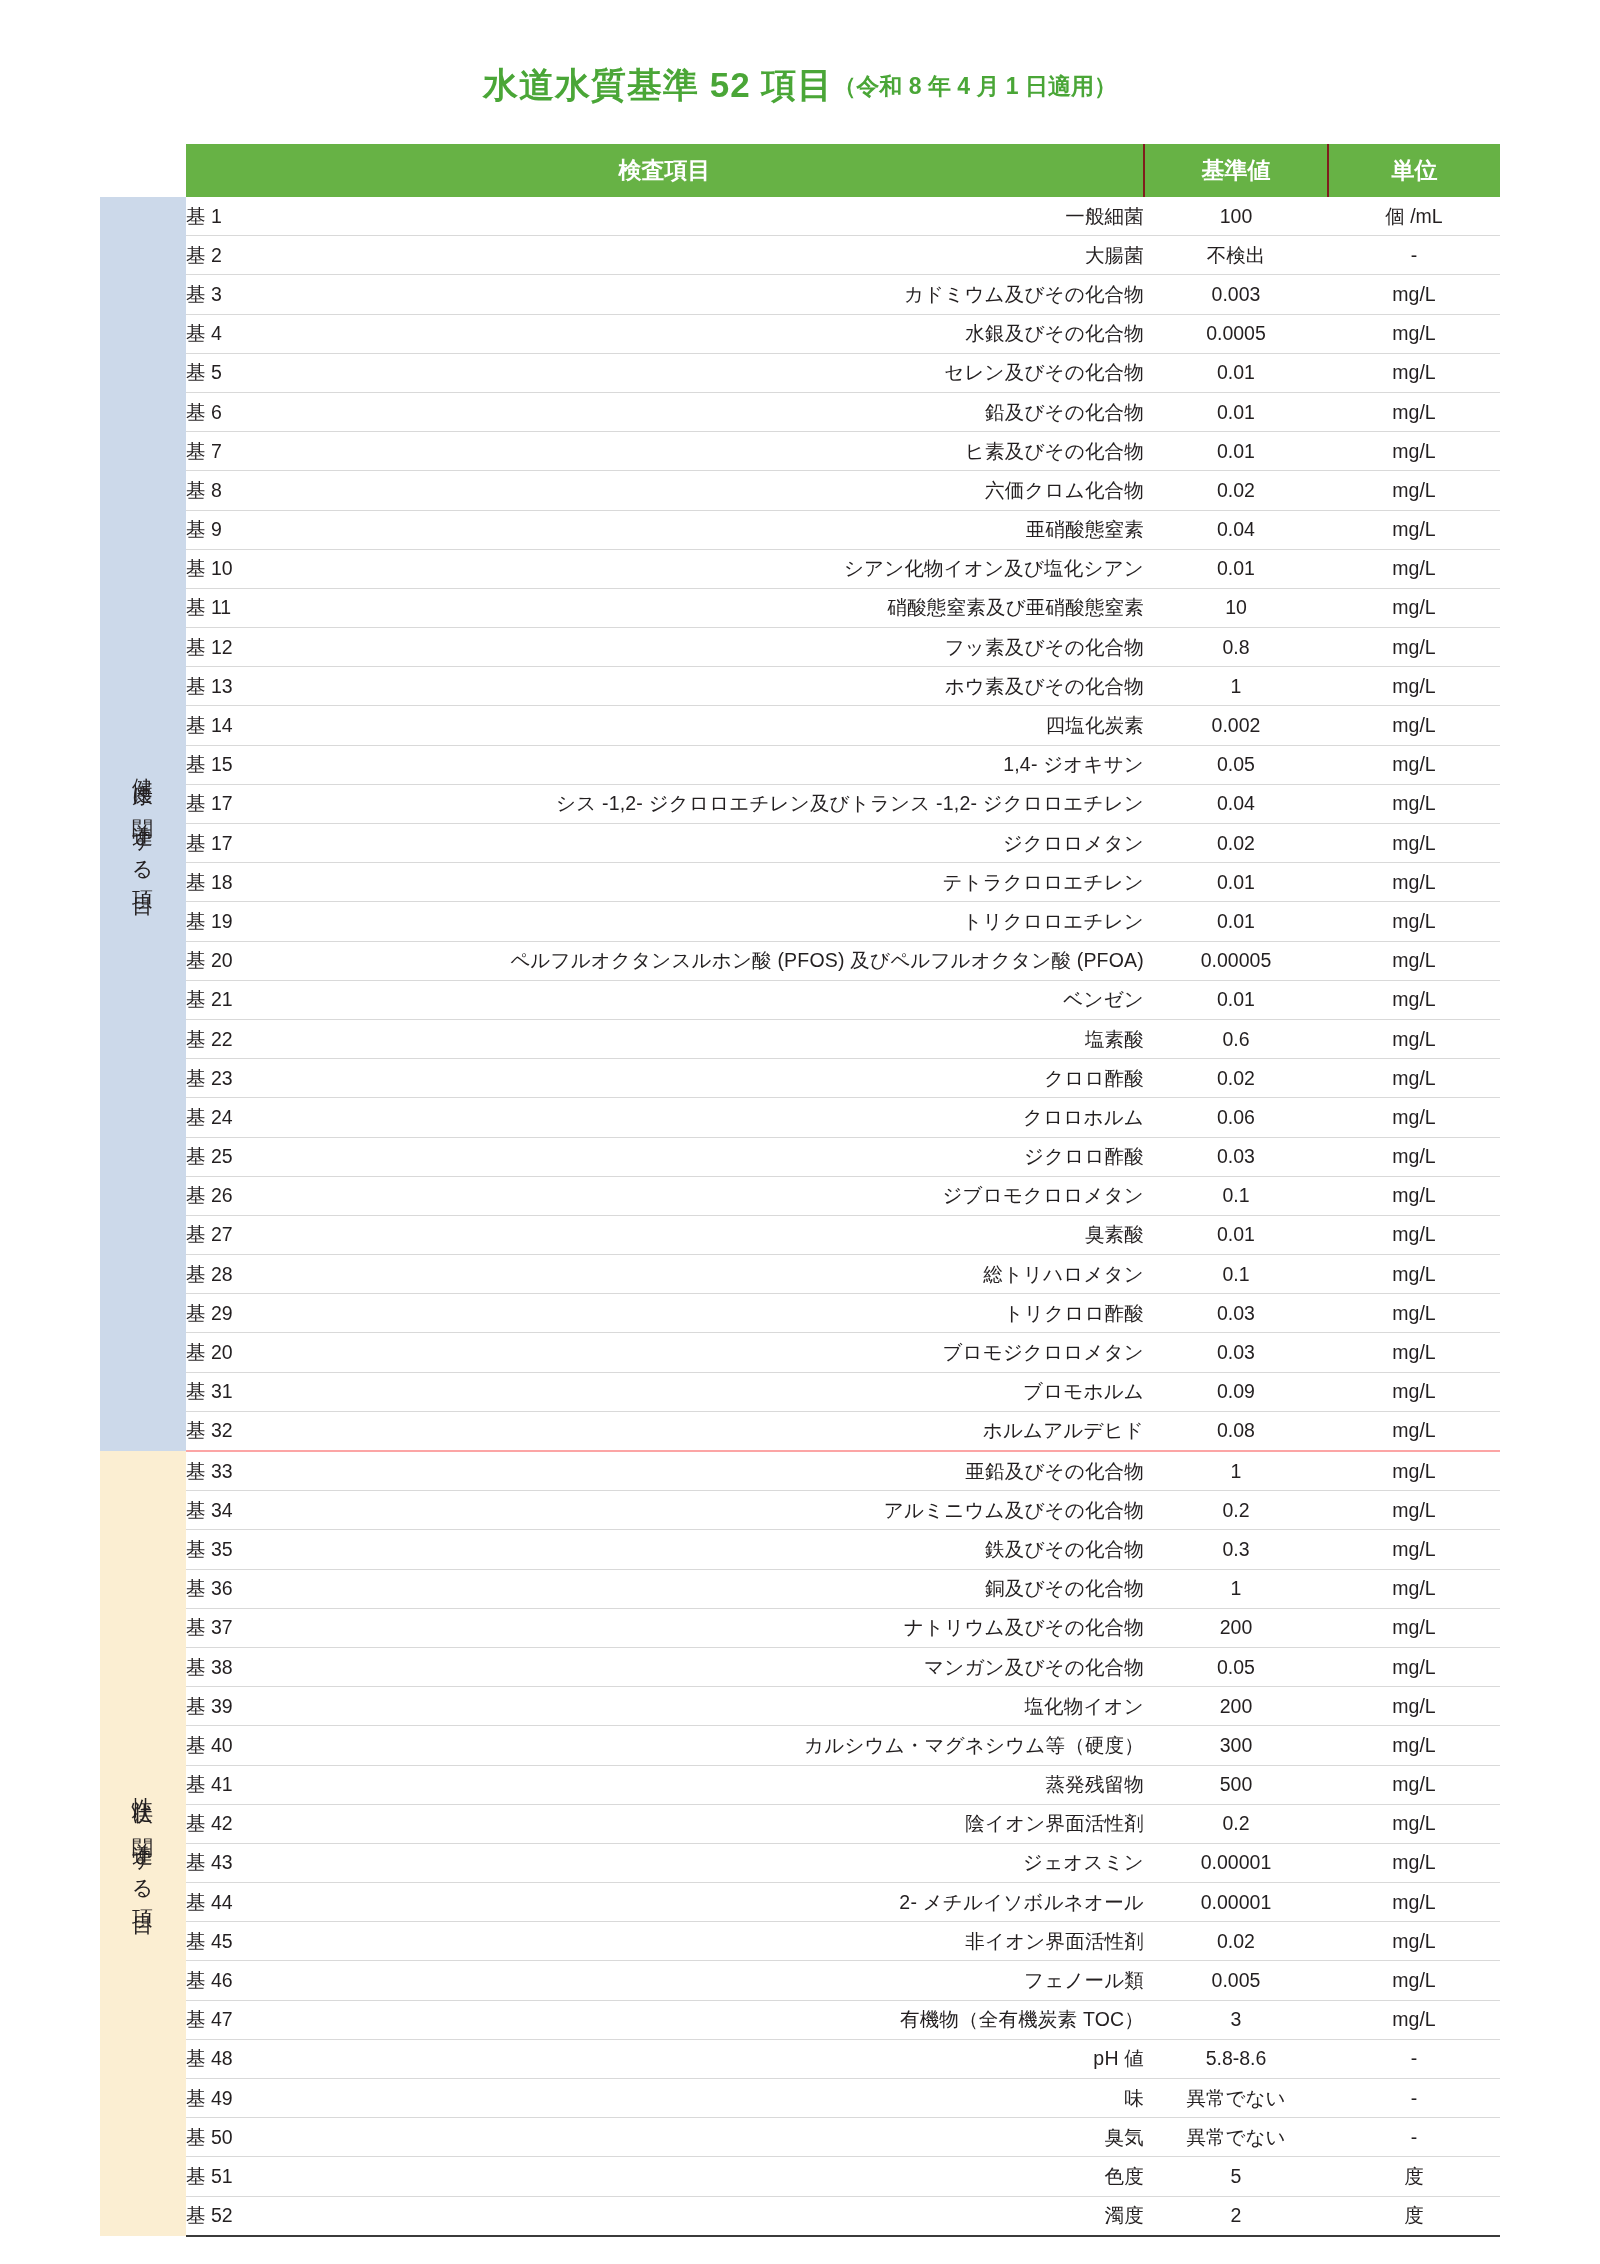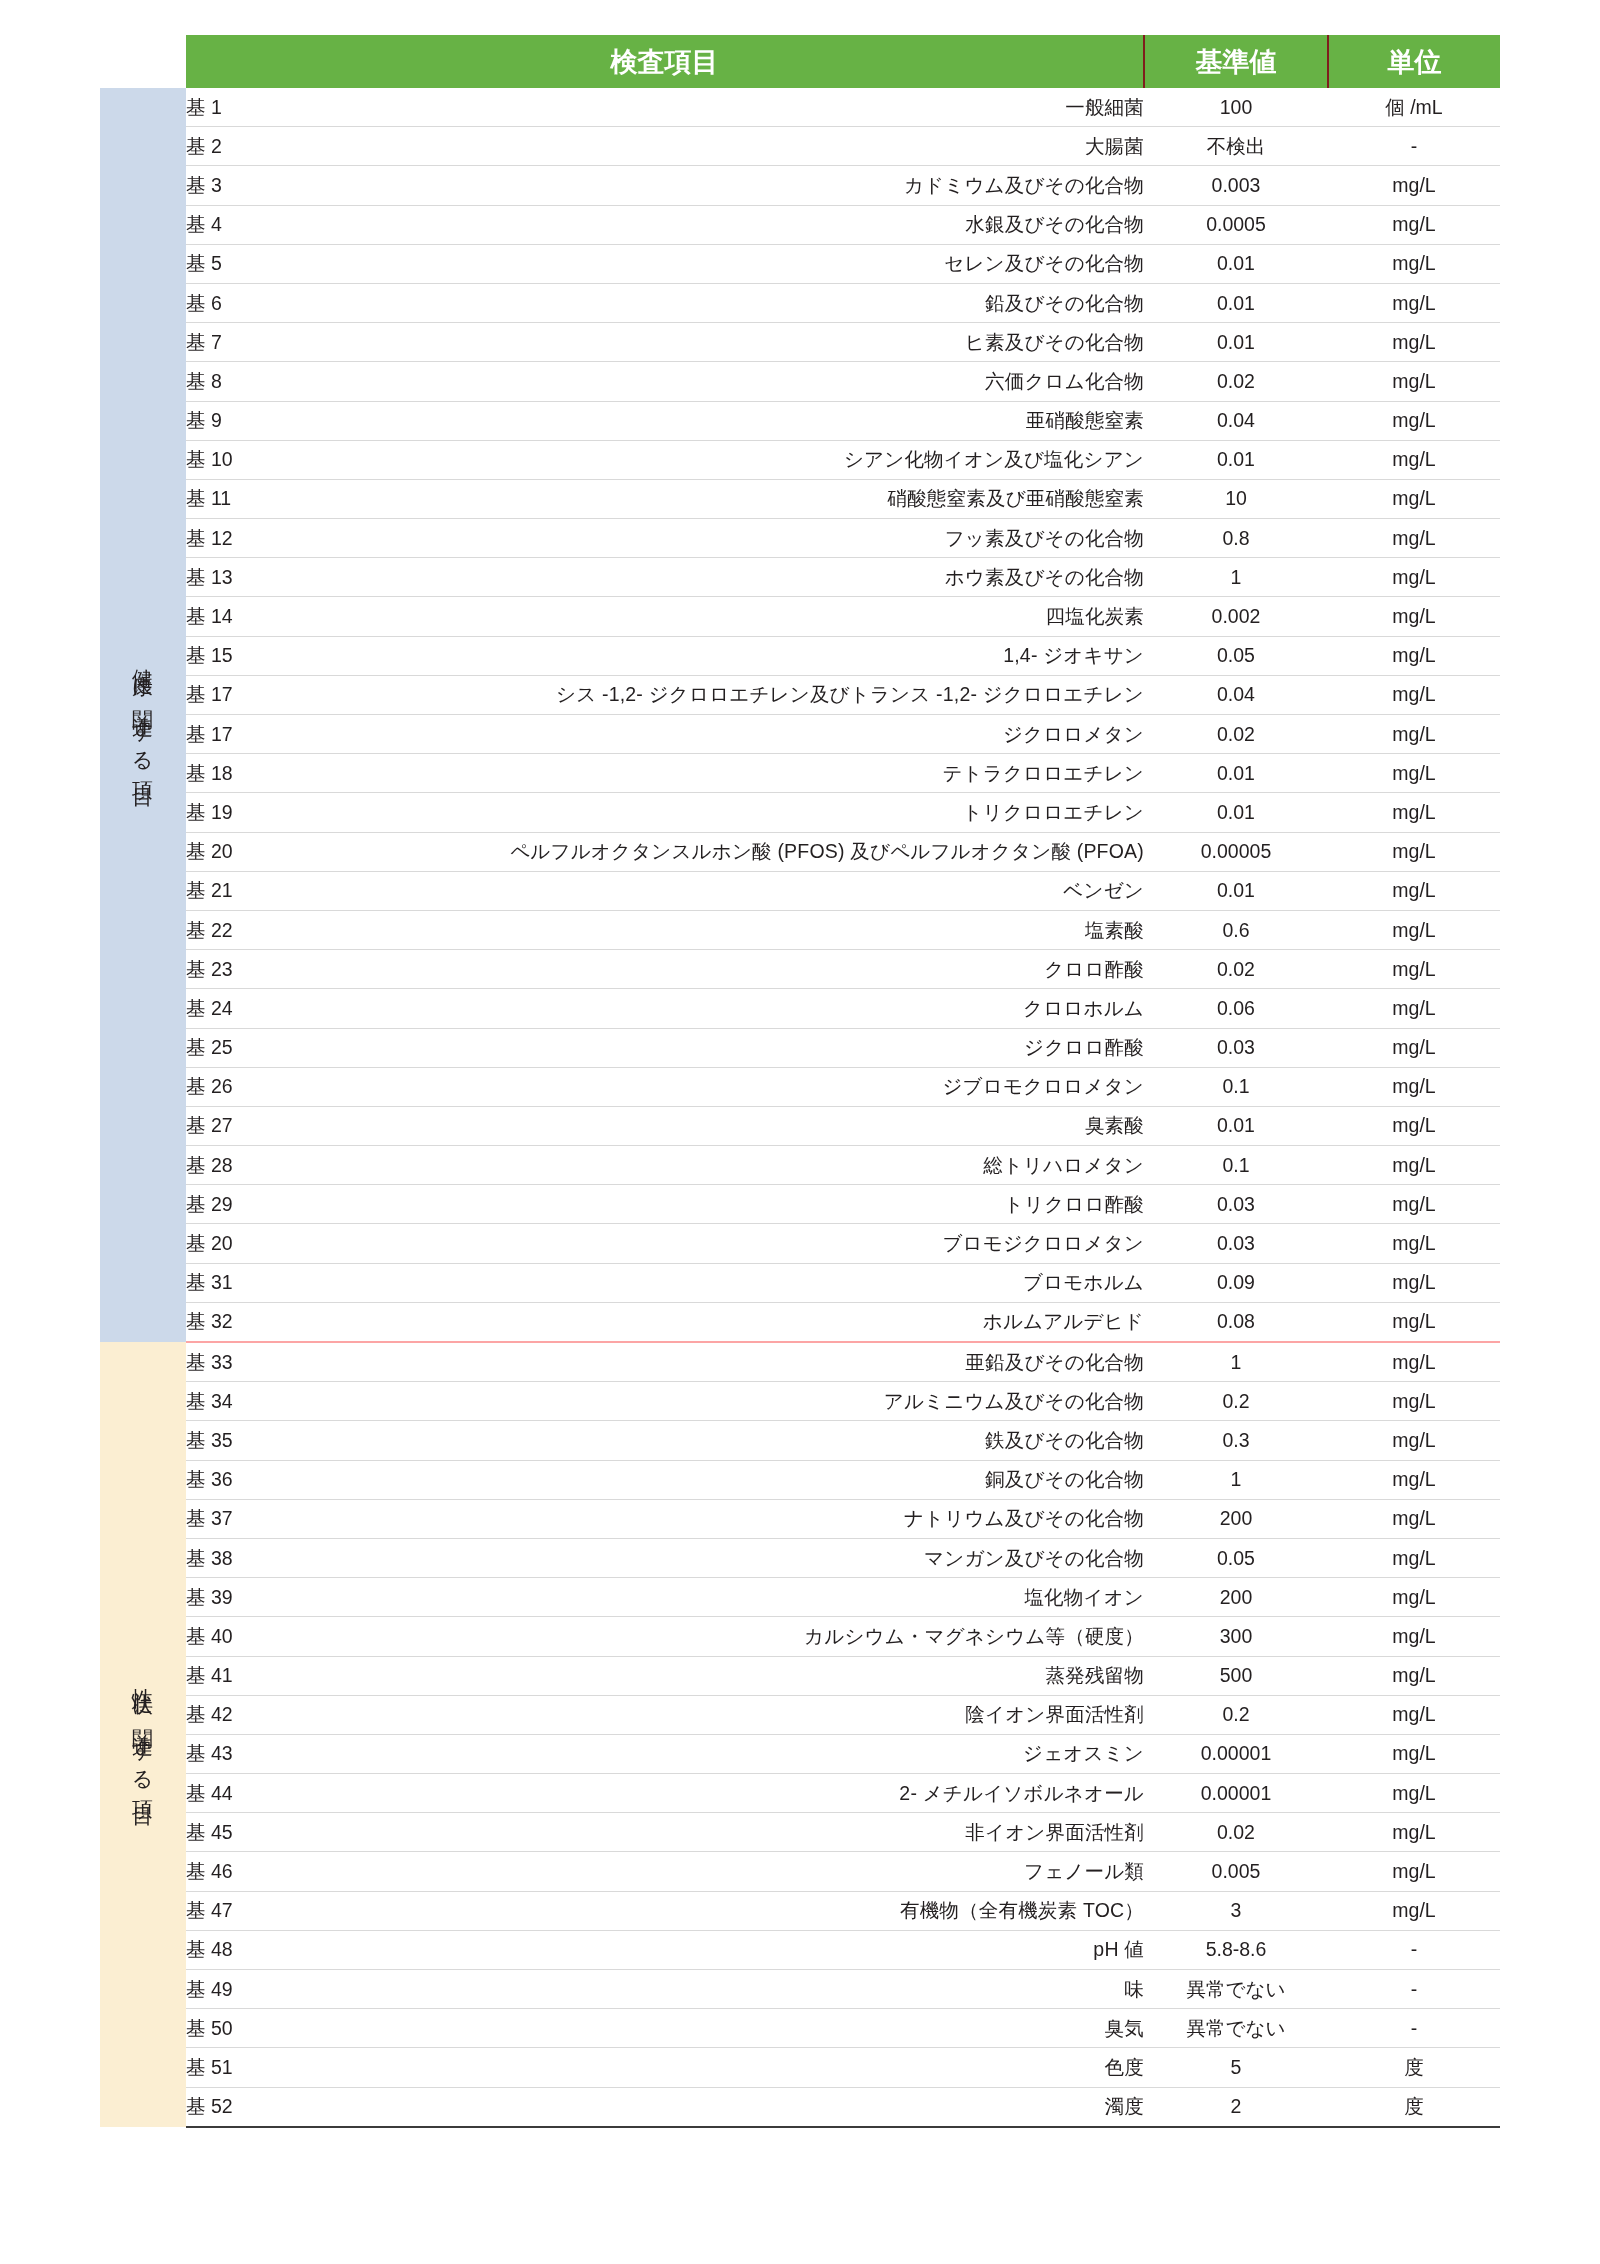--- a/index.html
+++ b/index.html
@@ -55,21 +55,21 @@
   }
   table.spec col.c-cat   { width: 86px; }
   table.spec col.c-no    { width: 98px; }
   table.spec col.c-name  { width: 860px; }
   table.spec col.c-std   { width: 184px; }
   table.spec col.c-unit  { width: 172px; }
 
   thead th {
     background: #67b245;
     color: #ffffff;
-    font-size: 27px;
+    font-size: 23px;
     font-weight: bold;
     height: 53px;
     padding: 0;
     text-align: center;
     vertical-align: middle;
     border: none;
   }
   thead th.head-blank {
     background: #ffffff;
   }
@@ -127,20 +127,23 @@
     align-items: center;
     justify-content: center;
     height: 100%;
   }
 </style>
 </head>
 <body>
 
 <div class="page">
 
+  <div class="title-wrap">
+    <span class="title-main">水道水質基準 52 項目</span><span class="title-sub">（令和 8 年 4 月 1 日適用）</span>
+  </div>
 
   <div class="table-area">
     <table class="spec">
       <colgroup>
         <col class="c-cat">
           <col class="c-no">
           <col class="c-name">
           <col class="c-std">
           <col class="c-unit">
       </colgroup>

